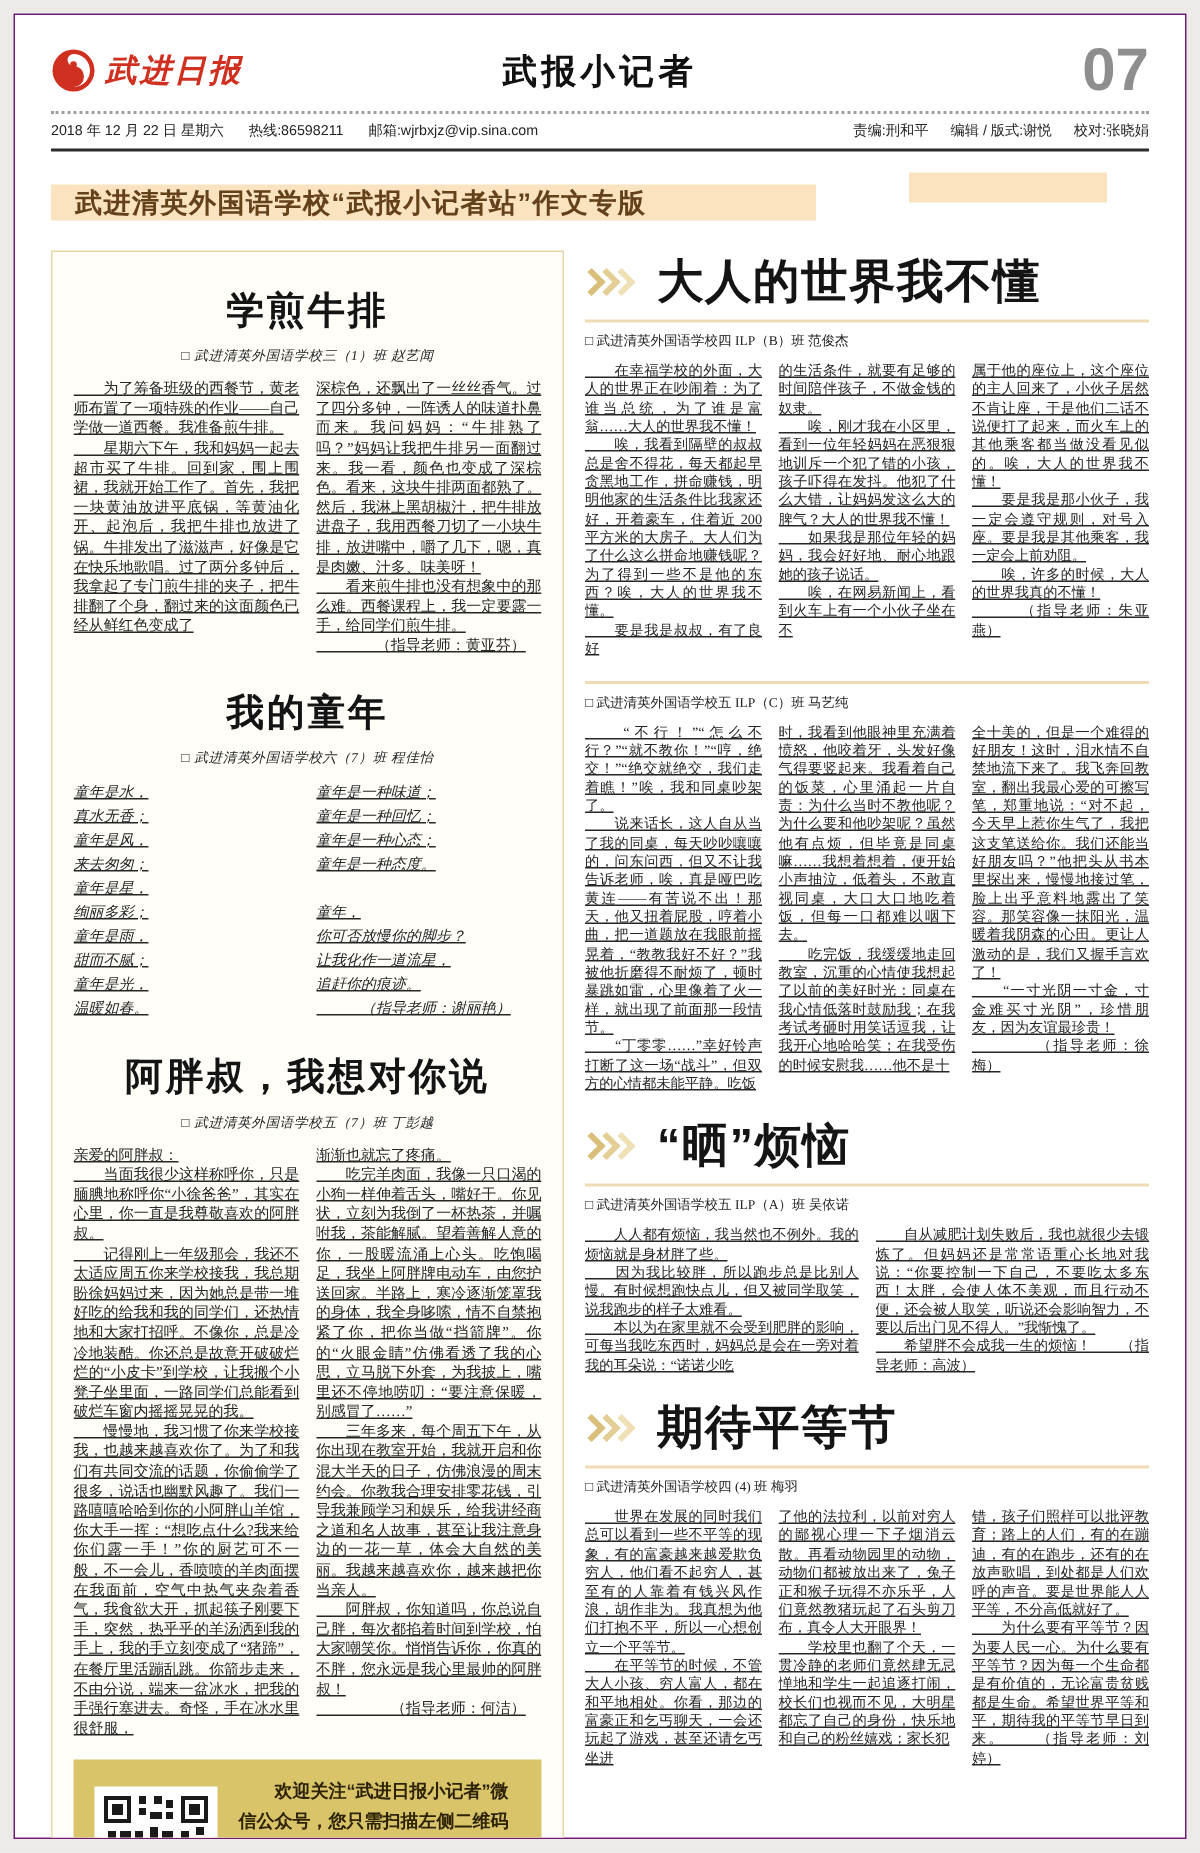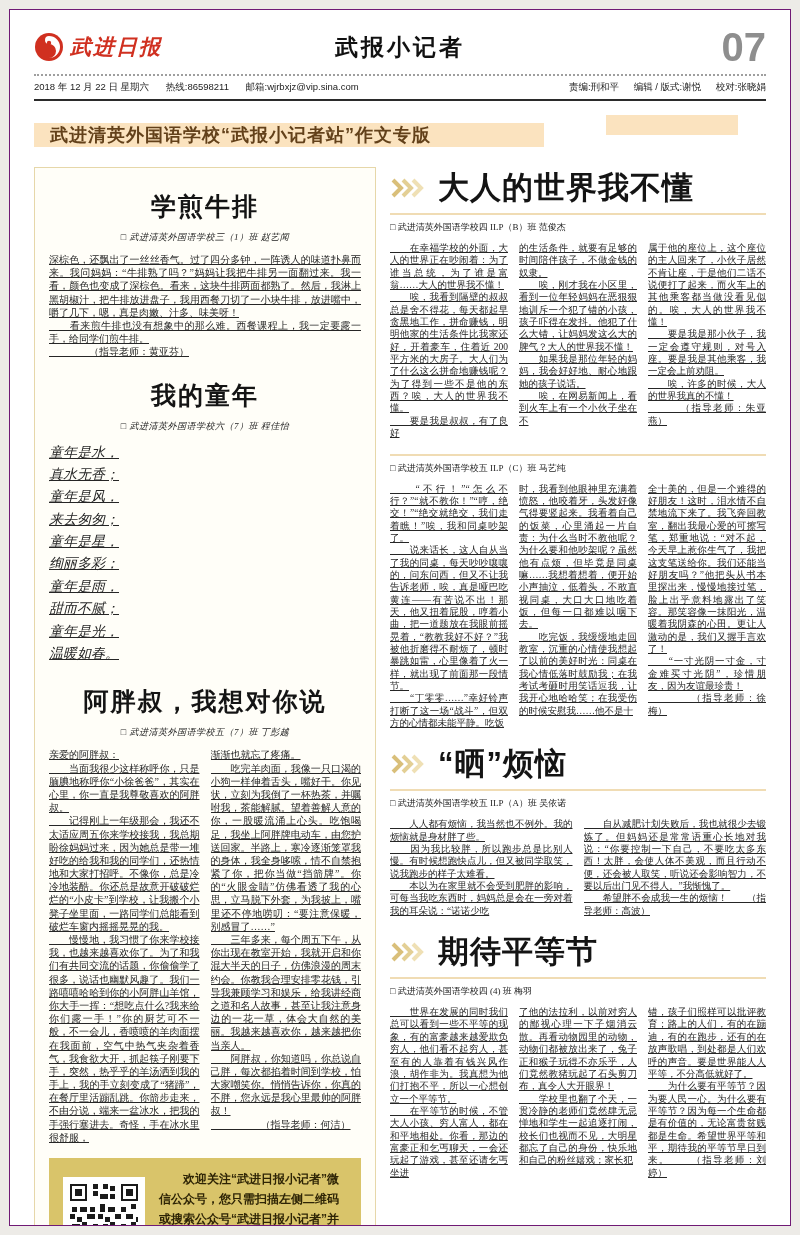--- a/index.html
+++ b/index.html
@@ -29,21 +29,21 @@
 
   
   .content{display:flex;gap:14px;}
   .left-col{width:342px;box-sizing:border-box;border:1px solid #e6d7a9;background:#fffef8;padding:8px 14px 10px;}
   .right-col{flex:1;min-width:0;}
 
   .art-title{font-family:"Liberation Sans","DejaVu Sans",sans-serif;font-weight:bold;color:#141414;text-align:center;font-size:25px;letter-spacing:2px;margin:14px 0 8px;}
   .byline{font-size:9px;font-style:italic;color:#232323;text-align:center;margin-bottom:9px;letter-spacing:0.5px;}
   .cols{display:flex;gap:11px;}
   .col{flex:1;min-width:0;font-size:10px;line-height:1.32;color:#262626;text-align:justify;white-space:pre-line;overflow:hidden;text-decoration:underline;}
-  .poem .col{text-align:left;font-style:italic;line-height:1.6;font-size:14px;}
+  .poem .col{text-align:left;font-style:italic;line-height:1.6;font-size:10px;}
   .divider-space{height:6px;}
 
   
   .r-article{margin-bottom:14px;}
   .r-head{display:flex;align-items:center;gap:10px;margin-bottom:2px;}
   .chevrons{flex:0 0 auto;}
   .r-title{font-family:"Liberation Sans","DejaVu Sans",sans-serif;font-weight:bold;font-size:31px;color:#141414;letter-spacing:1px;text-align:right;}
   .r-rule{border-top:2px solid #f0dcb4;margin:4px 0 6px;}
   .r-byline{font-size:9px;color:#232323;text-align:left;margin-bottom:8px;}
   .r-cols{display:flex;gap:11px;}
@@ -97,20 +97,22 @@
   </div>
 
   <div class="content">
 
     <div class="left-col">
 
       <div class="l-article">
         <div class="art-title">学煎牛排</div>
         <div class="byline">□ 武进清英外国语学校三（1）班 赵艺闻</div>
         <div class="cols">
+          <div class="col">　　为了筹备班级的西餐节，黄老师布置了一项特殊的作业——自己学做一道西餐。我准备煎牛排。
+　　星期六下午，我和妈妈一起去超市买了牛排。回到家，围上围裙，我就开始工作了。首先，我把一块黄油放进平底锅，等黄油化开、起泡后，我把牛排也放进了锅。牛排发出了滋滋声，好像是它在快乐地歌唱。过了两分多钟后，我拿起了专门煎牛排的夹子，把牛排翻了个身，翻过来的这面颜色已经从鲜红色变成了</div>
           <div class="col">深棕色，还飘出了一丝丝香气。过了四分多钟，一阵诱人的味道扑鼻而来。我问妈妈：“牛排熟了吗？”妈妈让我把牛排另一面翻过来。我一看，颜色也变成了深棕色。看来，这块牛排两面都熟了。然后，我淋上黑胡椒汁，把牛排放进盘子，我用西餐刀切了一小块牛排，放进嘴中，嚼了几下，嗯，真是肉嫩、汁多、味美呀！
 　　看来煎牛排也没有想象中的那么难。西餐课程上，我一定要露一手，给同学们煎牛排。
 　　　　（指导老师：黄亚芬）</div>
         </div>
       </div>
 
       <div class="divider-space"></div>
 
       <div class="l-article poem">
         <div class="art-title">我的童年</div>
@@ -119,20 +121,30 @@
           <div class="col">童年是水，
 真水无香；
 童年是风，
 来去匆匆；
 童年是星，
 绚丽多彩；
 童年是雨，
 甜而不腻；
 童年是光，
 温暖如春。</div>
+          <div class="col">童年是一种味道；
+童年是一种回忆；
+童年是一种心态；
+童年是一种态度。
+
+童年，
+你可否放慢你的脚步？
+让我化作一道流星，
+追赶你的痕迹。
+　　　（指导老师：谢丽艳）</div>
         </div>
       </div>
 
       <div class="divider-space"></div>
 
       <div class="l-article">
         <div class="art-title">阿胖叔，我想对你说</div>
         <div class="byline">□ 武进清英外国语学校五（7）班 丁彭越</div>
         <div class="cols">
           <div class="col">亲爱的阿胖叔：

